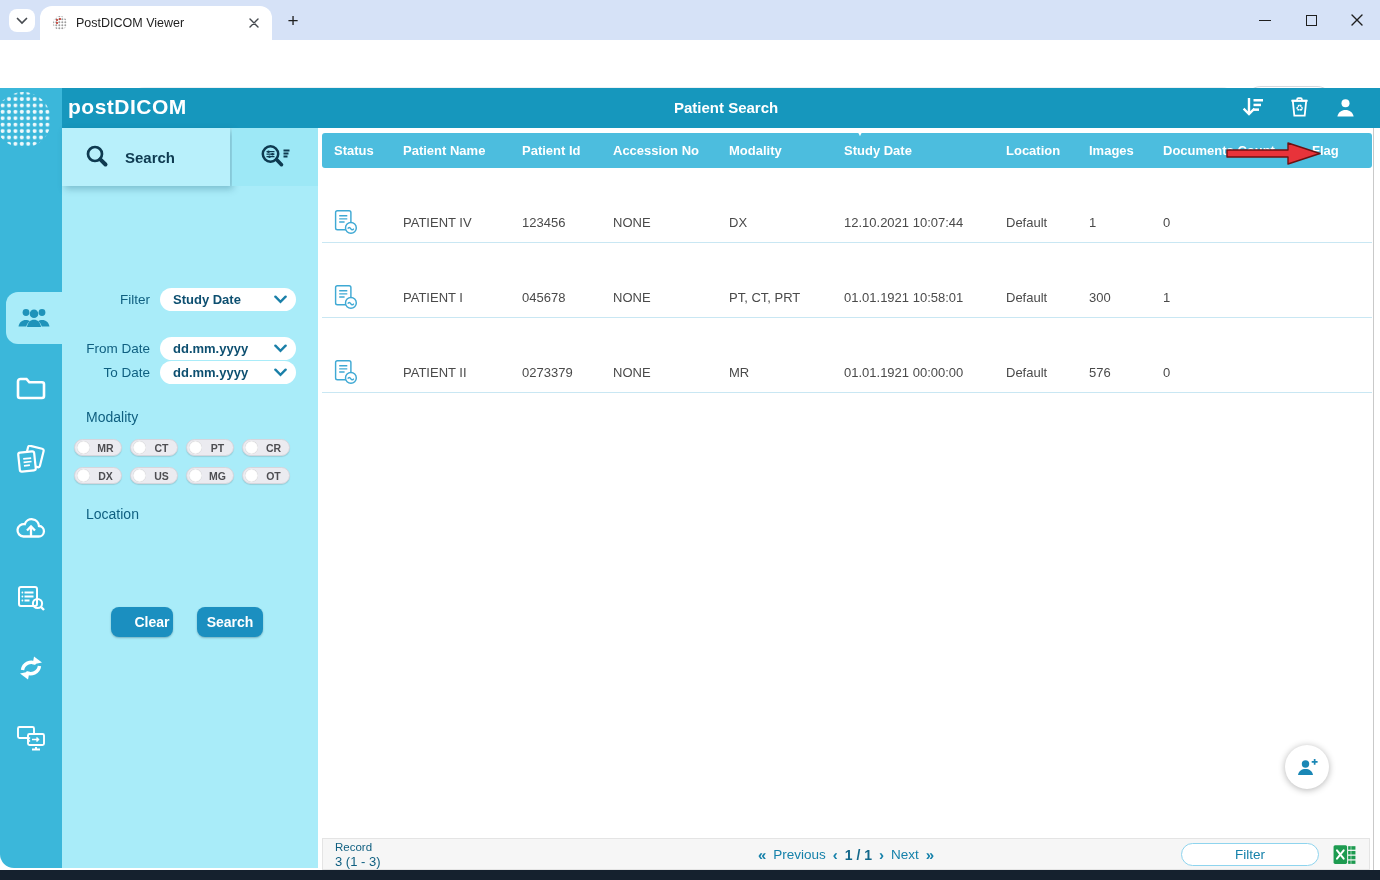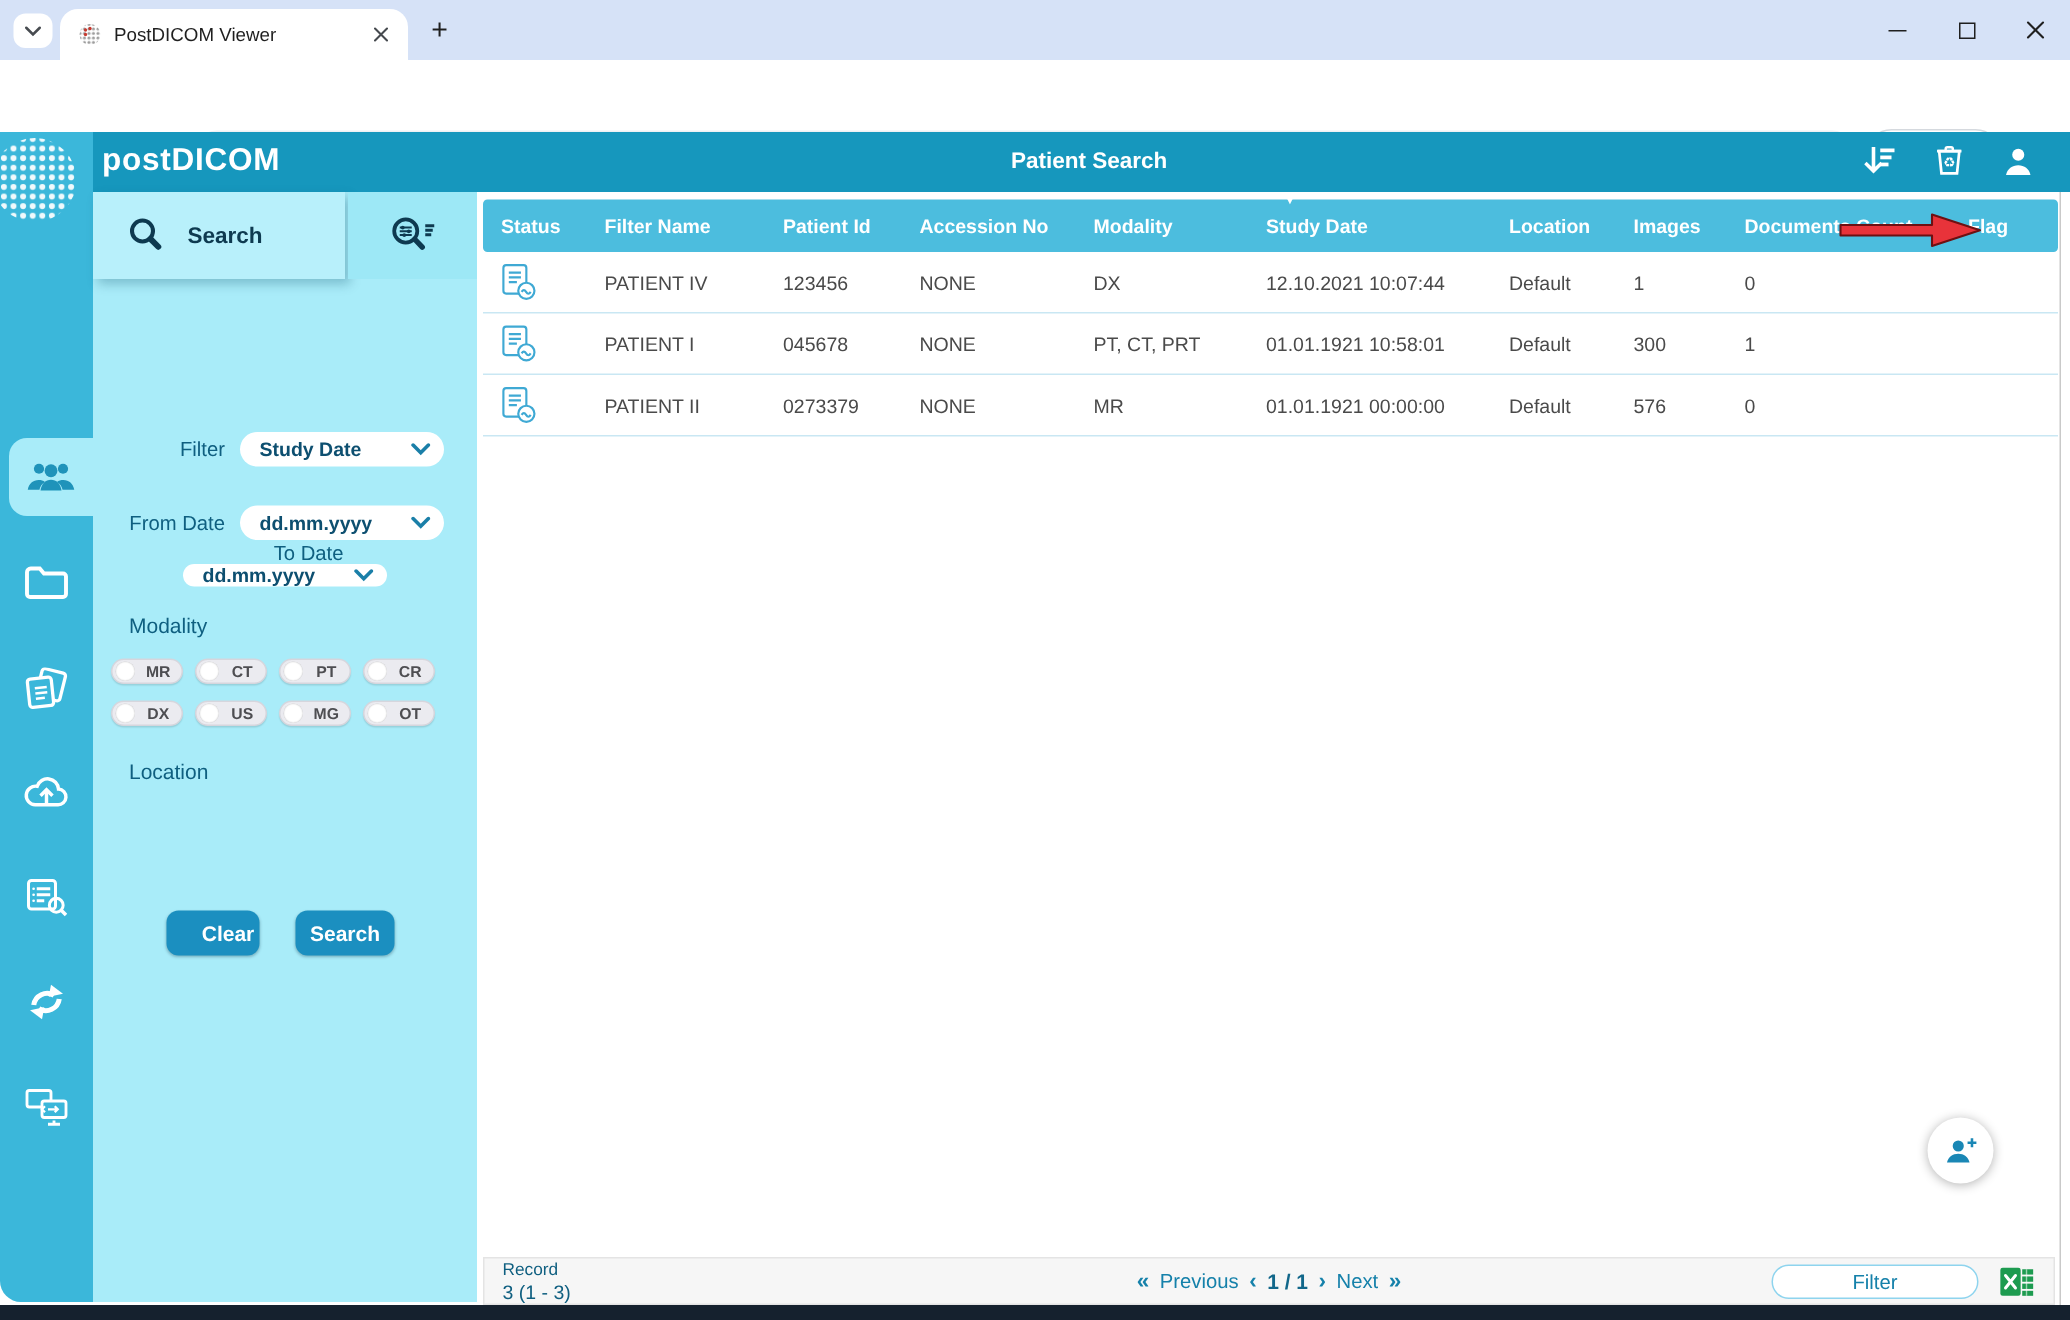--- a/index.html
+++ b/index.html
@@ -67,21 +67,21 @@
   .panel-btn { position:absolute; top:479px; height:30px; background:#1b8fc0; border:none; border-radius:8px; color:#fff; font-size:14px; font-weight:bold; font-family:"Liberation Sans",sans-serif; cursor:pointer; box-shadow:0 1px 2px rgba(0,40,60,.3); }
   .btn-clear { left:49px; width:62px;padding-left:20px; }
   .btn-search { left:135px; width:66px; }
 
   
   .content { position:absolute; left:320px; top:128px; width:1054px; height:742px; background:#fff; border-right:1px solid #c9c9c9; }
   .tbl-header { position:absolute; left:2px; top:5px; width:1050px; height:35px; background:#4cbdde; border-radius:3px; display:grid; grid-template-columns:69px 119px 91px 116px 115px 162px 83px 74px 149px 72px; align-items:center; }
   .th { color:#fff; font-size:13px; font-weight:bold; padding-left:12px; position:relative; cursor:pointer; white-space:nowrap; }
   .sort-caret { position:absolute; left:24px; top:-14px; color:#fff; font-size:8px; }
   .tbl-body { position:absolute; left:2px; top:40px; width:1050px; }
-  .trow { display:grid; grid-template-columns:69px 119px 91px 116px 115px 162px 83px 74px 149px 72px; align-items:center; height:41px; border-bottom:1px solid #c9e7f3; cursor:pointer; }
+  .trow { display:grid; grid-template-columns:69px 119px 91px 116px 115px 162px 83px 74px 149px 72px; align-items:center; height:41px; border-bottom:1px solid #c9e7f3; cursor:pointer;margin-top:34px; }
   .td { font-size:13px; color:#4a4a4a; padding-left:12px; white-space:nowrap; }
   .td-status { padding-left:10px; }
 
   .red-arrow { position:absolute; left:906px; top:13px; width:96px; height:25px; z-index:5; }
 
   .fab { position:absolute; left:965px; top:617px; width:44px; height:44px; border-radius:50%; background:#fff; box-shadow:0 1px 7px rgba(0,0,0,.3); display:flex; align-items:center; justify-content:center; cursor:pointer; }
 
   .tbl-footer { position:absolute; left:2px; top:710px; width:1048px; height:32px; background:#f6f6f6; border:1px solid #e4e4e4; }
   .record-block { position:absolute; left:12px; top:2px; color:#0f5f80; font-size:11.5px; line-height:13.5px; }
   .record-count { font-weight:normal; font-size:13px; }
@@ -328,21 +328,21 @@
     </div>
     <div class="frow" style="top:209px;">
       <span class="frow-label">From Date</span>
       <div class="fselect">
         <span class="fselect-value">dd.mm.yyyy</span>
         <svg width="13" height="9" viewBox="0 0 14 9">
             <path d="M1.5 1.5 7 7l5.5-5.5" fill="none" stroke="#1a7fa8" stroke-width="2.6" stroke-linecap="round"></path>
           </svg>
       </div>
     </div>
-    <div class="frow" style="top:233px;flex-direction:column;">
+    <div class="frow" style="top:233px;">
       <span class="frow-label">To Date</span>
       <div class="fselect">
         <span class="fselect-value">dd.mm.yyyy</span>
         <svg width="13" height="9" viewBox="0 0 14 9">
             <path d="M1.5 1.5 7 7l5.5-5.5" fill="none" stroke="#1a7fa8" stroke-width="2.6" stroke-linecap="round"></path>
           </svg>
       </div>
     </div>
 
     <div class="section-label" style="top:281px;">Modality</div>
@@ -385,21 +385,21 @@
 
     <div class="section-label" style="top:378px;">Location</div>
 
     <button class="panel-btn btn-clear">Clear</button>
     <button class="panel-btn btn-search">Search</button>
   </div>
 
   <div class="content">
     <div class="tbl-header">
       <div class="th">Status</div>
-      <div class="th">Filter Name</div>
+      <div class="th">Patient Name</div>
       <div class="th">Patient Id</div>
       <div class="th">Accession No</div>
       <div class="th">Modality</div>
       <div class="th"><span class="sort-caret">▼</span><span>Study Date</span></div>
       <div class="th">Location</div>
       <div class="th">Images</div>
       <div class="th">Documents Count</div>
       <div class="th">Flag</div>
     </div>
 

